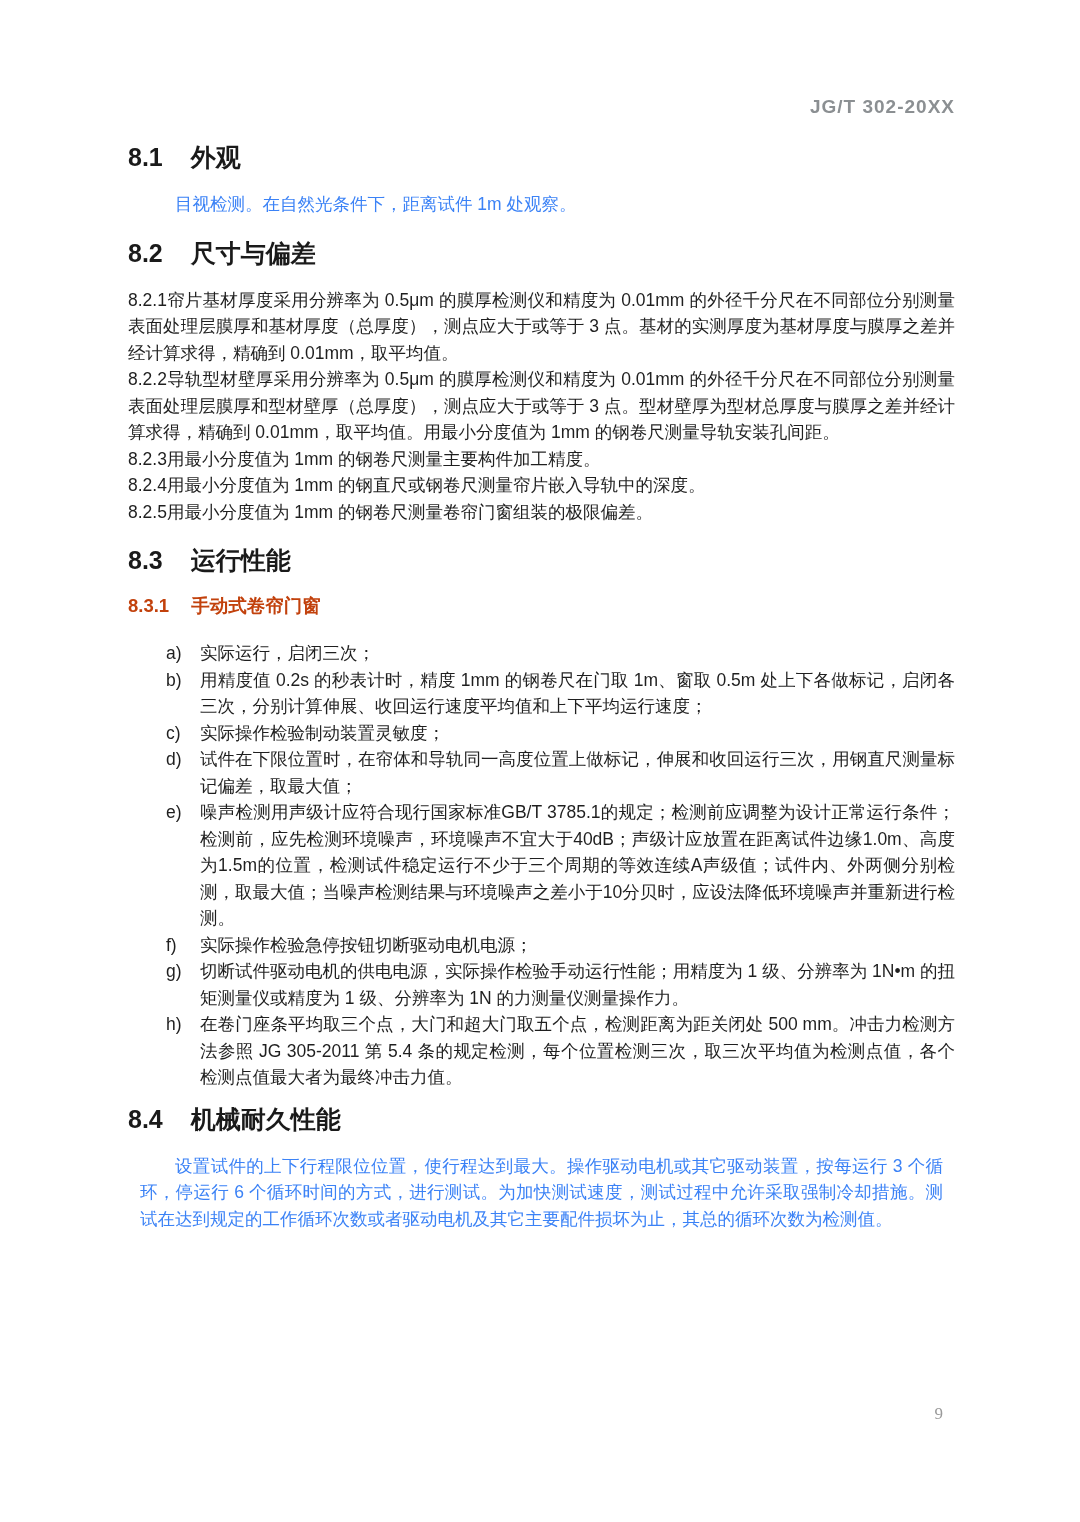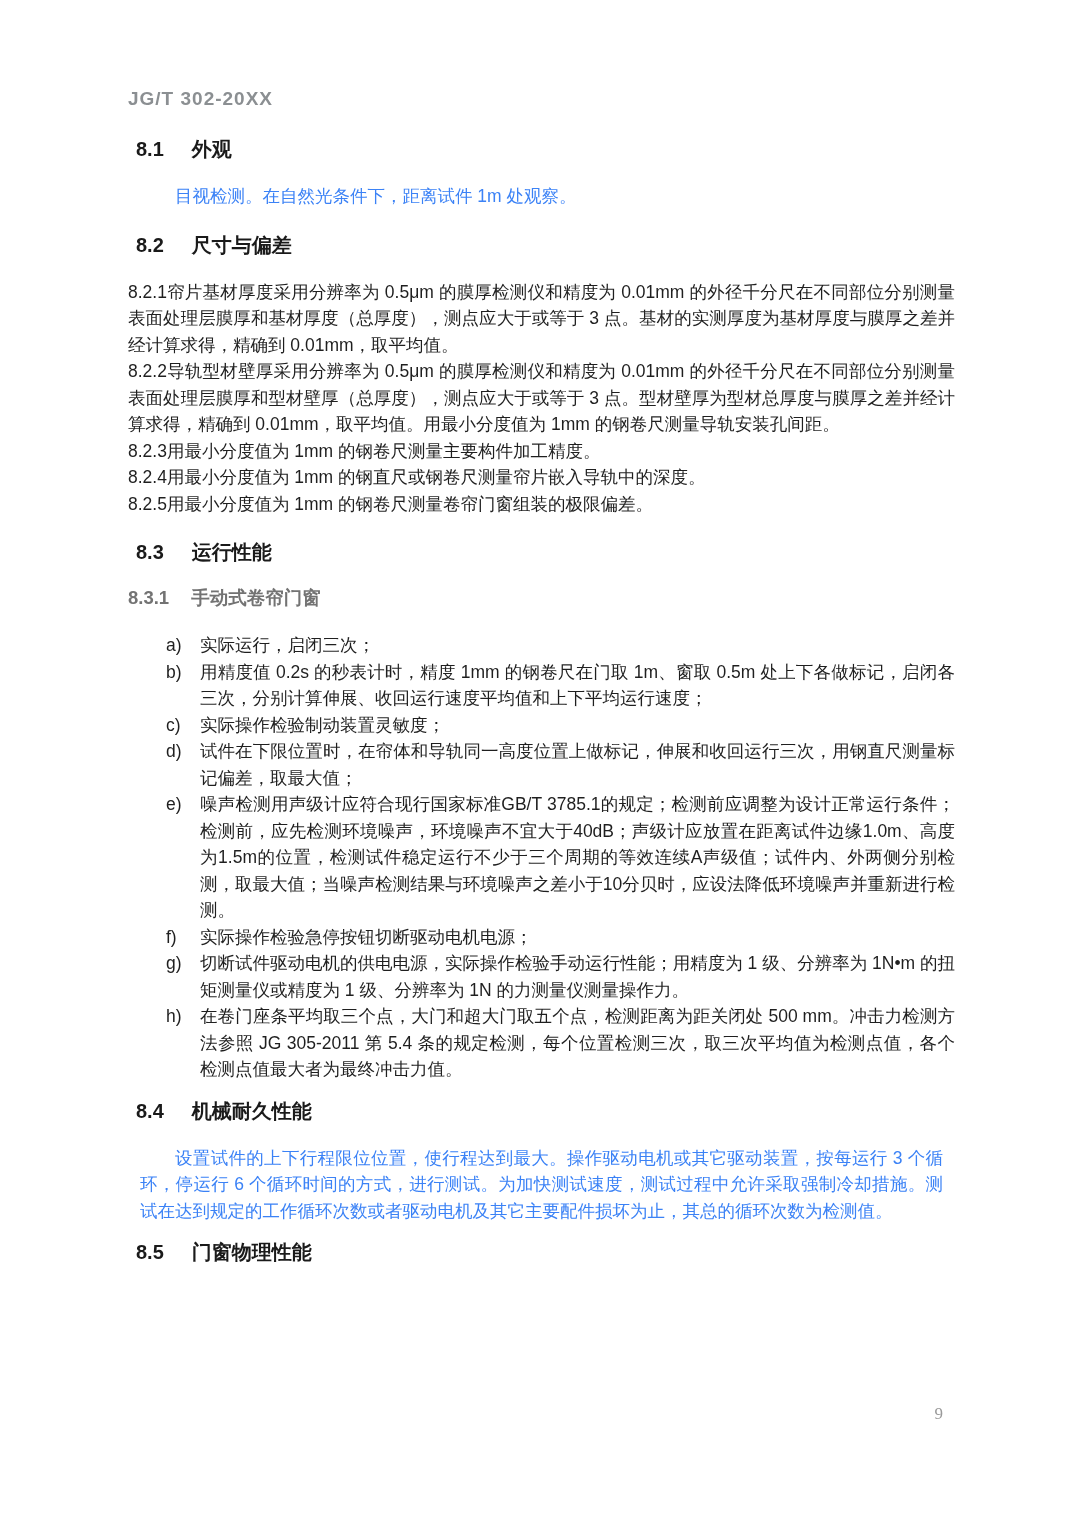--- a/index.html
+++ b/index.html
@@ -17,48 +17,50 @@
   }
   .page {
     position: absolute;
     top: 0; left: 0;
     width: 1080px;
     height: 1522px;
     box-sizing: border-box;
     padding: 88px 125px 0 128px;
   }
   .header-row {
+    text-align: right;
     height: 26px;
+    margin-top: 8px;
   }
   .header-code {
     font-size: 19px;
     font-weight: bold;
     color: #8b8f92;
     letter-spacing: 1px;
   }
   .sec-heading {
-    margin: 8px;
+    margin: 0;
     padding: 0;
-    font-size: 20px;
+    font-size: 25px;
     font-weight: bold;
     color: #1a1a1a;
     line-height: 24px;
     margin-top: 23px;
     margin-bottom: 22px;
   }
   .sec-heading .sec-num {
     display: inline-block;
     margin-right: 28px;
   }
   .sub-heading {
     margin: 0;
     padding: 0;
     font-size: 18.5px;
     font-weight: bold;
-    color: #737373;
+    color: #c2410c;
     line-height: 24px;
     margin-top: 22px;
     margin-bottom: 22px;
   }
   .sub-heading .sec-num {
     display: inline-block;
     margin-right: 22px;
   }
   .para {
     margin: 12px;
@@ -163,16 +165,15 @@
       </div>
     <div class="li">
         <span class="li-label">h)</span>
         <span class="li-text">在卷门座条平均取三个点，大门和超大门取五个点，检测距离为距关闭处 500 mm。冲击力检测方法参照 JG 305-2011 第 5.4 条的规定检测，每个位置检测三次，取三次平均值为检测点值，各个检测点值最大者为最终冲击力值。</span>
       </div>
   </div>
 
   <h2 class="sec-heading" style="margin-top:16px;"><span class="sec-num">8.4</span><span>机械耐久性能</span></h2>
   <p class="para">设置试件的上下行程限位位置，使行程达到最大。操作驱动电机或其它驱动装置，按每运行 3 个循环，停运行 6 个循环时间的方式，进行测试。为加快测试速度，测试过程中允许采取强制冷却措施。测试在达到规定的工作循环次数或者驱动电机及其它主要配件损坏为止，其总的循环次数为检测值。</p>
 
-  <h2 class="sec-heading" style="margin-top:16px;"><span class="sec-num">8.5</span><span>门窗物理性能</span></h2>
 
   <div class="page-number">9</div>
 </div>
 
 </body></html>

